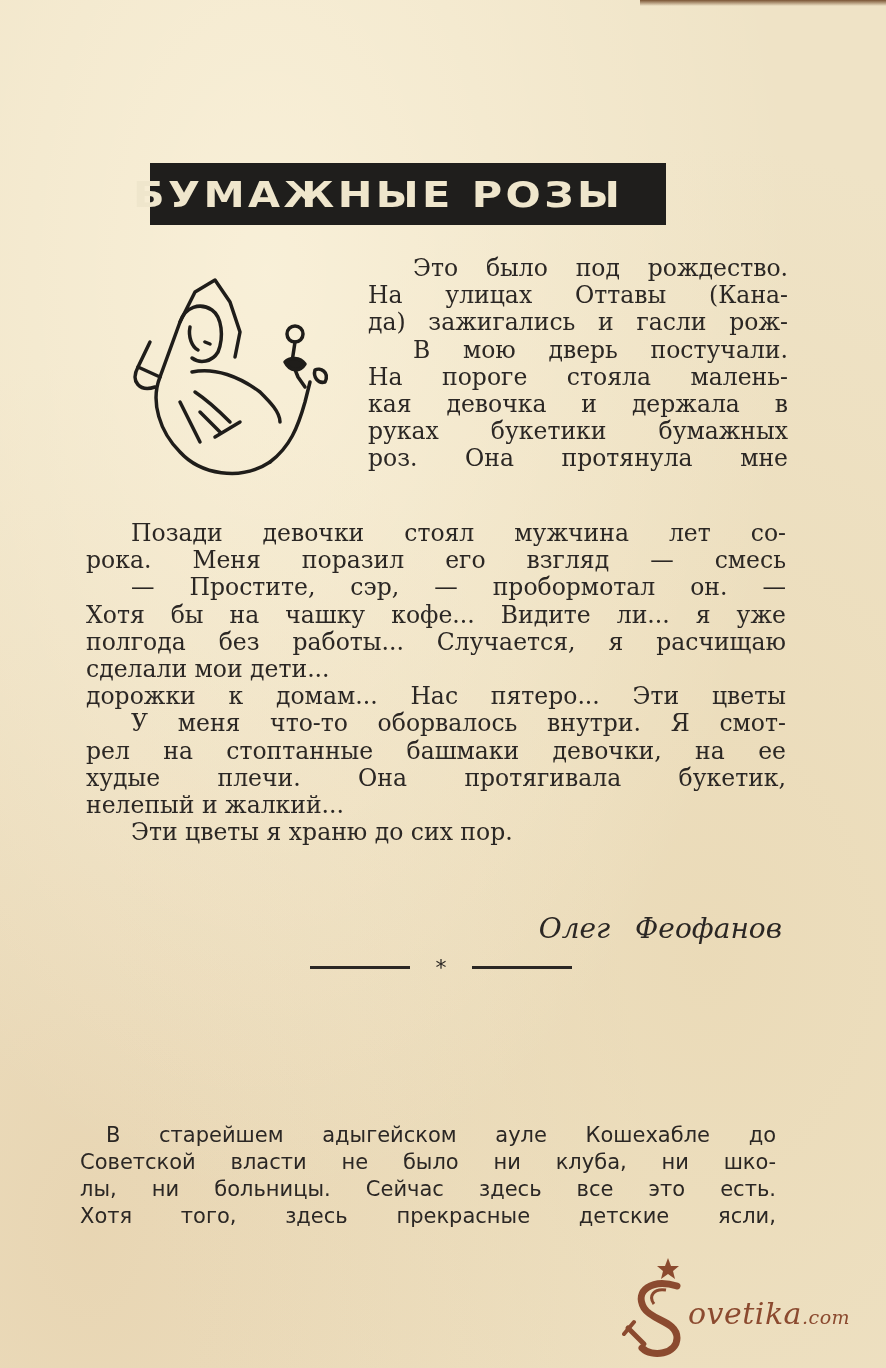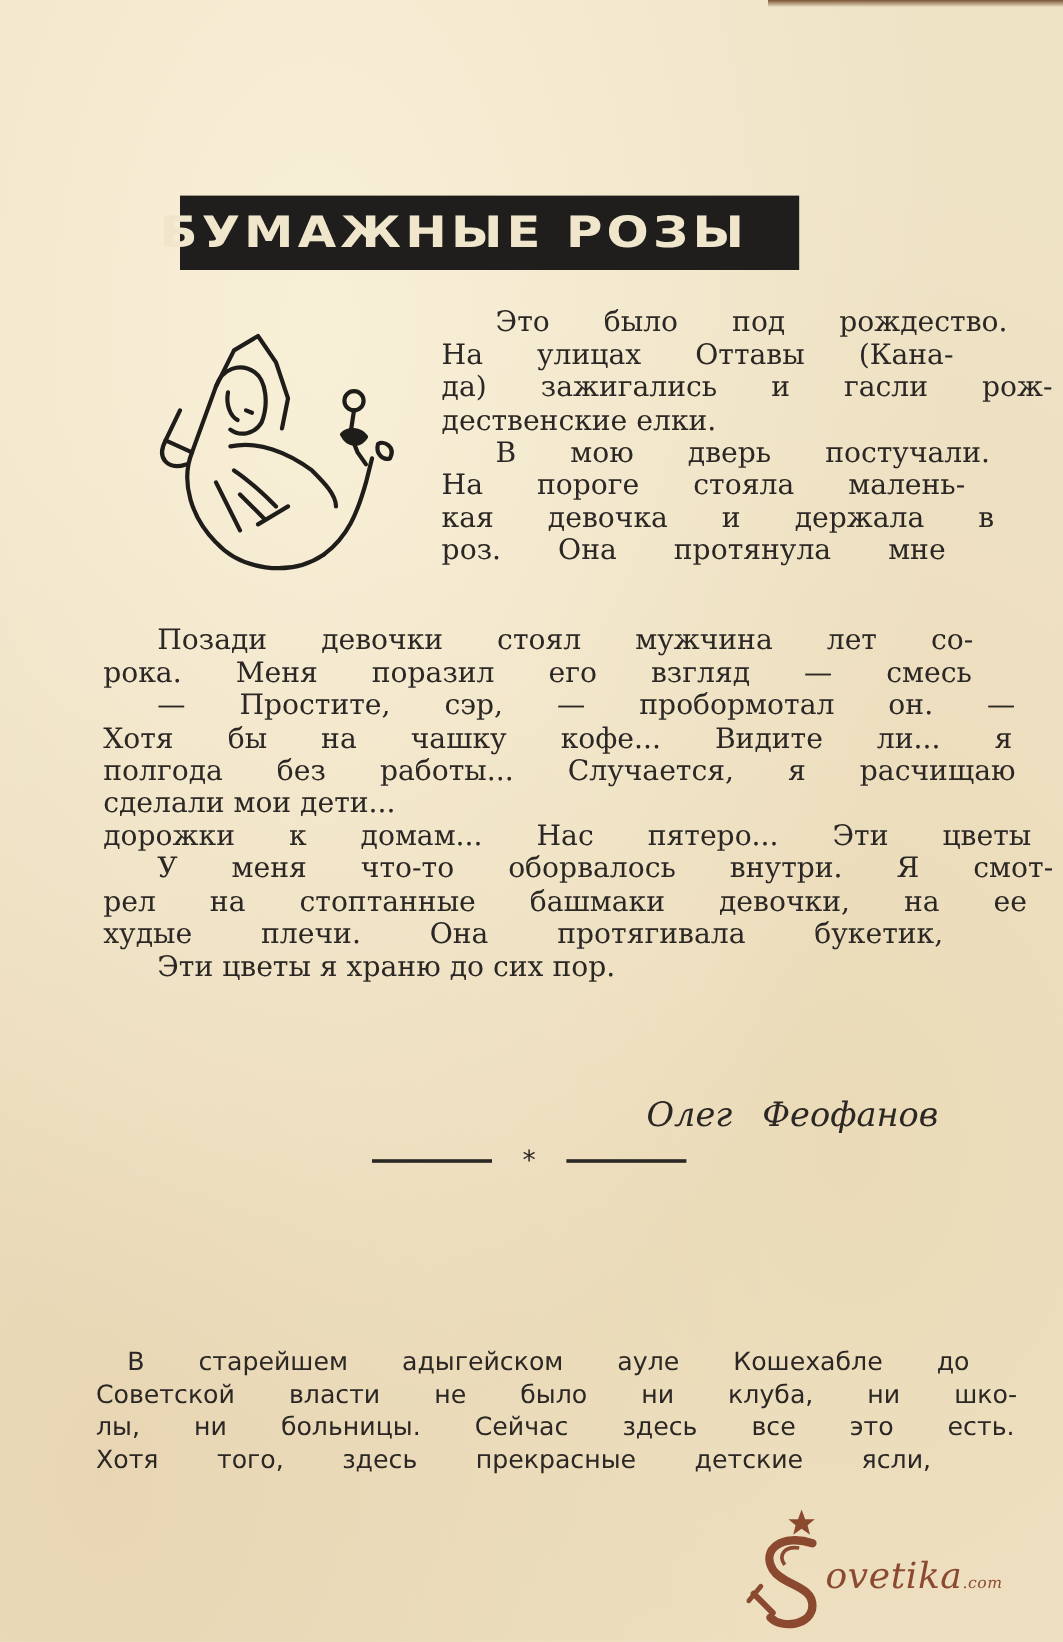--- a/index.html
+++ b/index.html
@@ -22,21 +22,21 @@
     background: #1f1e1c;
     display: flex; align-items: center; justify-content: center;
   }
   .title-text {
     font-family: "DejaVu Sans", sans-serif; font-weight: bold;
     font-size: 36px; letter-spacing: 3px; color: #efe6cc;
     transform: scaleX(1.15); margin-right: 60px;
   }
   .illustration { position: absolute; left: 120px; top: 262px; width: 220px; height: 230px; }
   .text-block { position: absolute; font-size: 23.5px; line-height: 27.2px; color: #2b2724; }
-  .line { white-space: nowrap; display: flex; justify-content: space-between; gap: 45px; }
+  .line { white-space: nowrap; display: flex; justify-content: space-between; }
   .line.last { justify-content: flex-start; }
   .line.indent { padding-left: 45px; }
   .story-top { left: 368px; top: 255px; width: 420px; }
   .story-main { left: 86px; top: 520px; width: 700px; }
   .signature {
     position: absolute; right: 104px; top: 912px;
     font-style: italic; font-size: 28px; color: #2b2724; word-spacing: 16px;
   }
   .separator {
     position: absolute; left: 310px; top: 955px; width: 262px; height: 24px;
@@ -50,21 +50,21 @@
   }
   .note .line.indent { padding-left: 26px; }
   .watermark {
     position: absolute; left: 622px; top: 1256px; width: 264px; height: 106px;
   }
   .wm-text {
     position: absolute; left: 66px; top: 40px;
     font-family: "DejaVu Serif", serif; font-style: italic;
     font-size: 30px; color: #8b4a2f; letter-spacing: 0.5px;
   }
-  .wm-text small { font-size: 13px; }
+  .wm-text small { font-size: 19px; }
 </style>
 </head>
 <body>
 
 <div class="top-edge"></div>
 
 <div class="title-bar">
   <span class="title-text">БУМАЖНЫЕ РОЗЫ</span>
 </div>
 
@@ -100,39 +100,43 @@
       <span>Оттавы</span>
       <span>(Кана-</span>
     </div>
   <div class="line">
       <span>да)</span>
       <span>зажигались</span>
       <span>и</span>
       <span>гасли</span>
       <span>рож-</span>
     </div>
-  <div class="line last">дественские елки.</div>
   <div class="line indent">
       <span>В</span>
       <span>мою</span>
       <span>дверь</span>
       <span>постучали.</span>
     </div>
   <div class="line">
       <span>На</span>
       <span>пороге</span>
       <span>стояла</span>
       <span>малень-</span>
     </div>
   <div class="line">
       <span>кая</span>
       <span>девочка</span>
       <span>и</span>
       <span>держала</span>
       <span>в</span>
+    </div>
+  <div class="line">
+      <span>руках</span>
+      <span>букетики</span>
+      <span>бумажных</span>
     </div>
   <div class="line">
       <span>роз.</span>
       <span>Она</span>
       <span>протянула</span>
       <span>мне</span>
     </div>
 </div>
 
 <div class="text-block story-main">
@@ -209,20 +213,21 @@
       <span>на</span>
       <span>ее</span>
     </div>
   <div class="line">
       <span>худые</span>
       <span>плечи.</span>
       <span>Она</span>
       <span>протягивала</span>
       <span>букетик,</span>
     </div>
+  <div class="line last">нелепый и жалкий...</div>
   <div class="line last indent">Эти цветы я храню до сих пор.</div>
 </div>
 
 <div class="signature">Олег Феофанов</div>
 
 <div class="separator">
   <div class="sep-line"></div>
   <span class="sep-star">*</span>
   <div class="sep-line"></div>
 </div>

